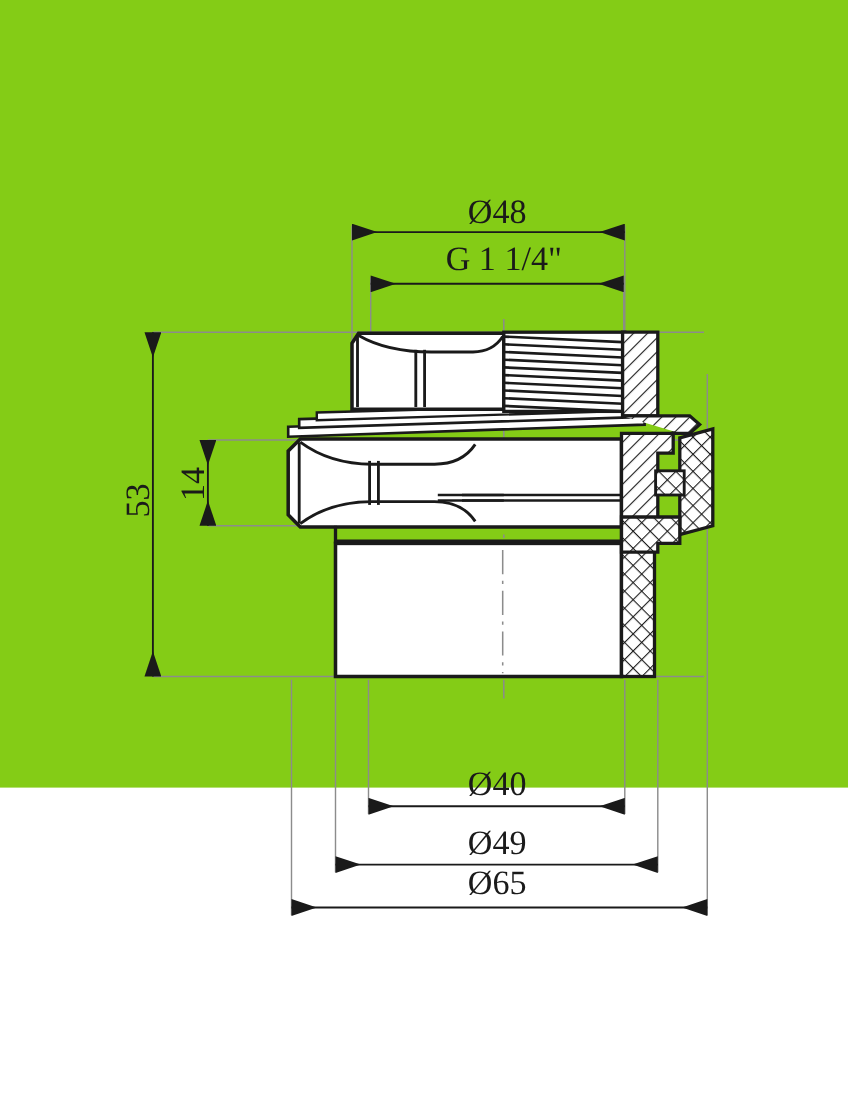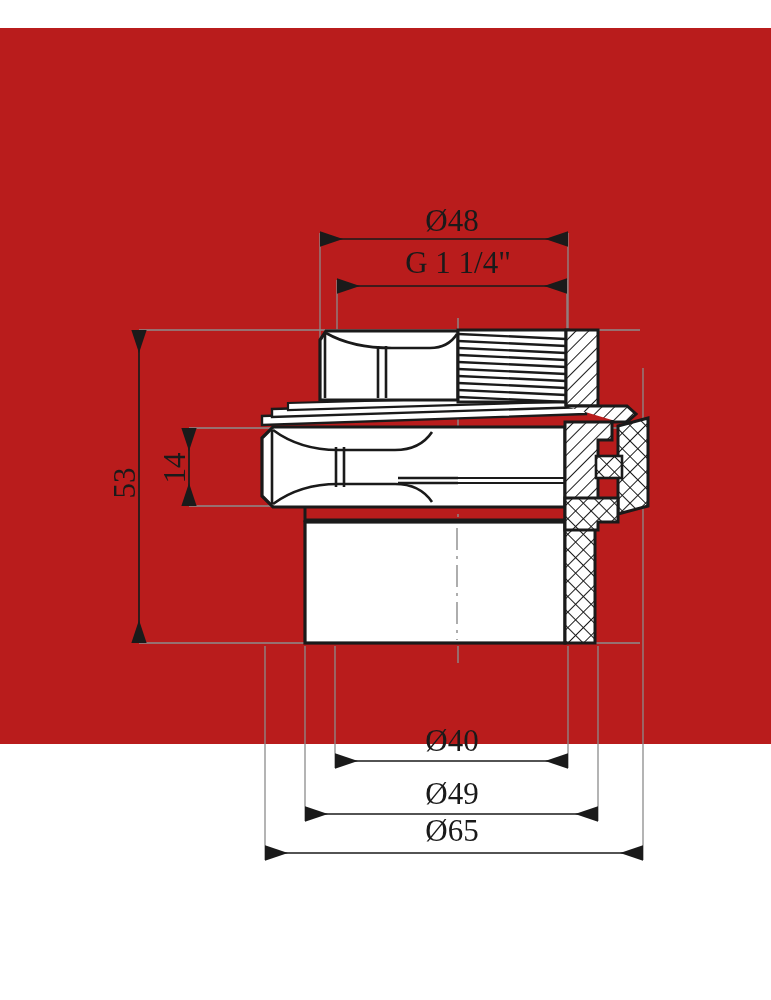--- a/index.html
+++ b/index.html
@@ -10,22 +10,21 @@
   body {
     width: 771px;
     height: 1000px;
     font-family: "Liberation Serif", "DejaVu Serif", serif;
     overflow: hidden;
   }
   #drawing-root {
     position: relative;
     width: 771px;
     height: 716px;
-    background: #b91c1c;
-    margin-top: 28px;
+    background: #84cc16;
   }
   svg#cad {
     position: absolute;
     left: 0;
     top: 0;
     width: 771px;
     height: 1000px;
     display: block;
   }
   .dim-text {

